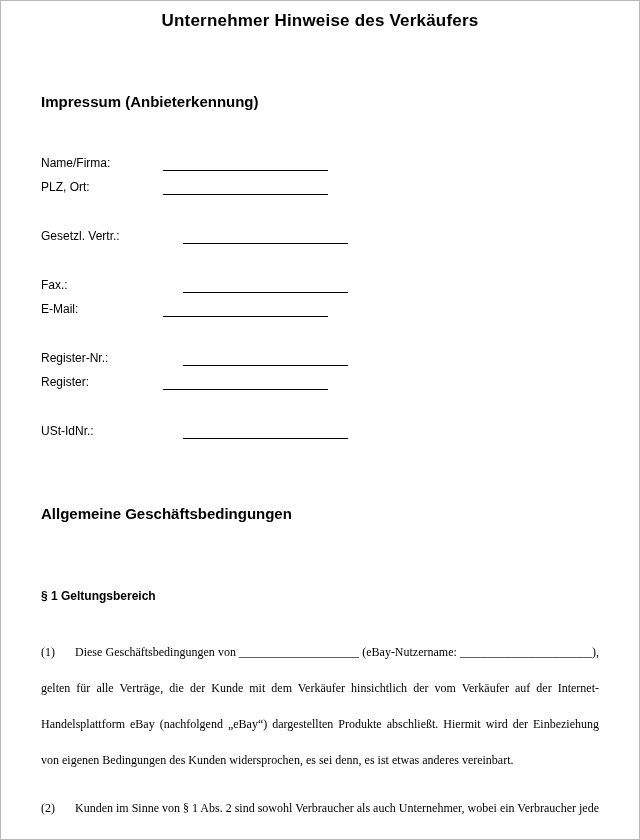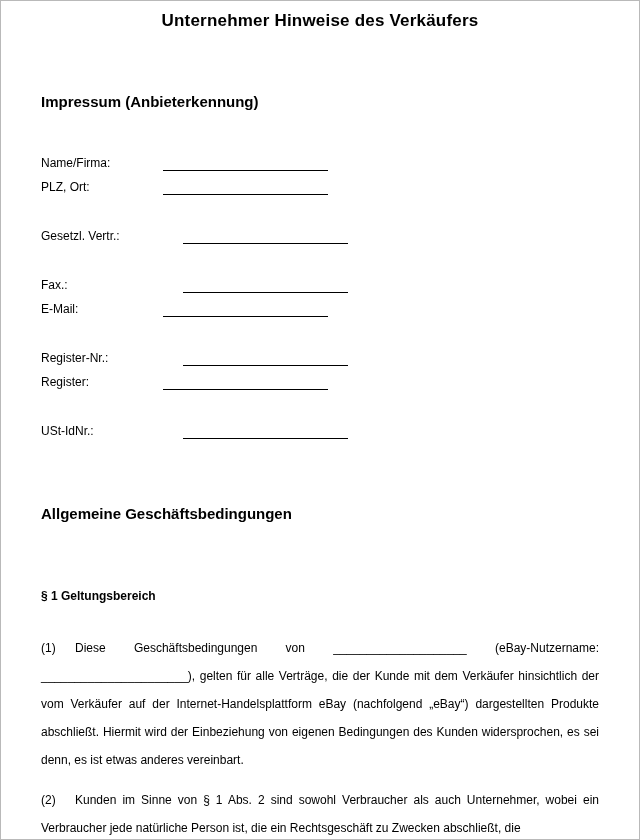--- a/index.html
+++ b/index.html
@@ -62,22 +62,23 @@
     margin-top: 59px;
   }
   .sub-heading {
     margin: 67px 0 0 0;
     font-size: 12px;
     font-weight: bold;
   }
   .para {
     margin: 31px 0 0 0;
     font-size: 12px;
-    line-height: 28px;
+    line-height: 36px;
     text-align: justify;
+    font-family: Liberation Serif, serif;
   }
   .para.second {
     margin-top: 12px;
   }
   .para-num {
     display: inline-block;
     min-width: 34px;
   }
 </style>
 </head>

